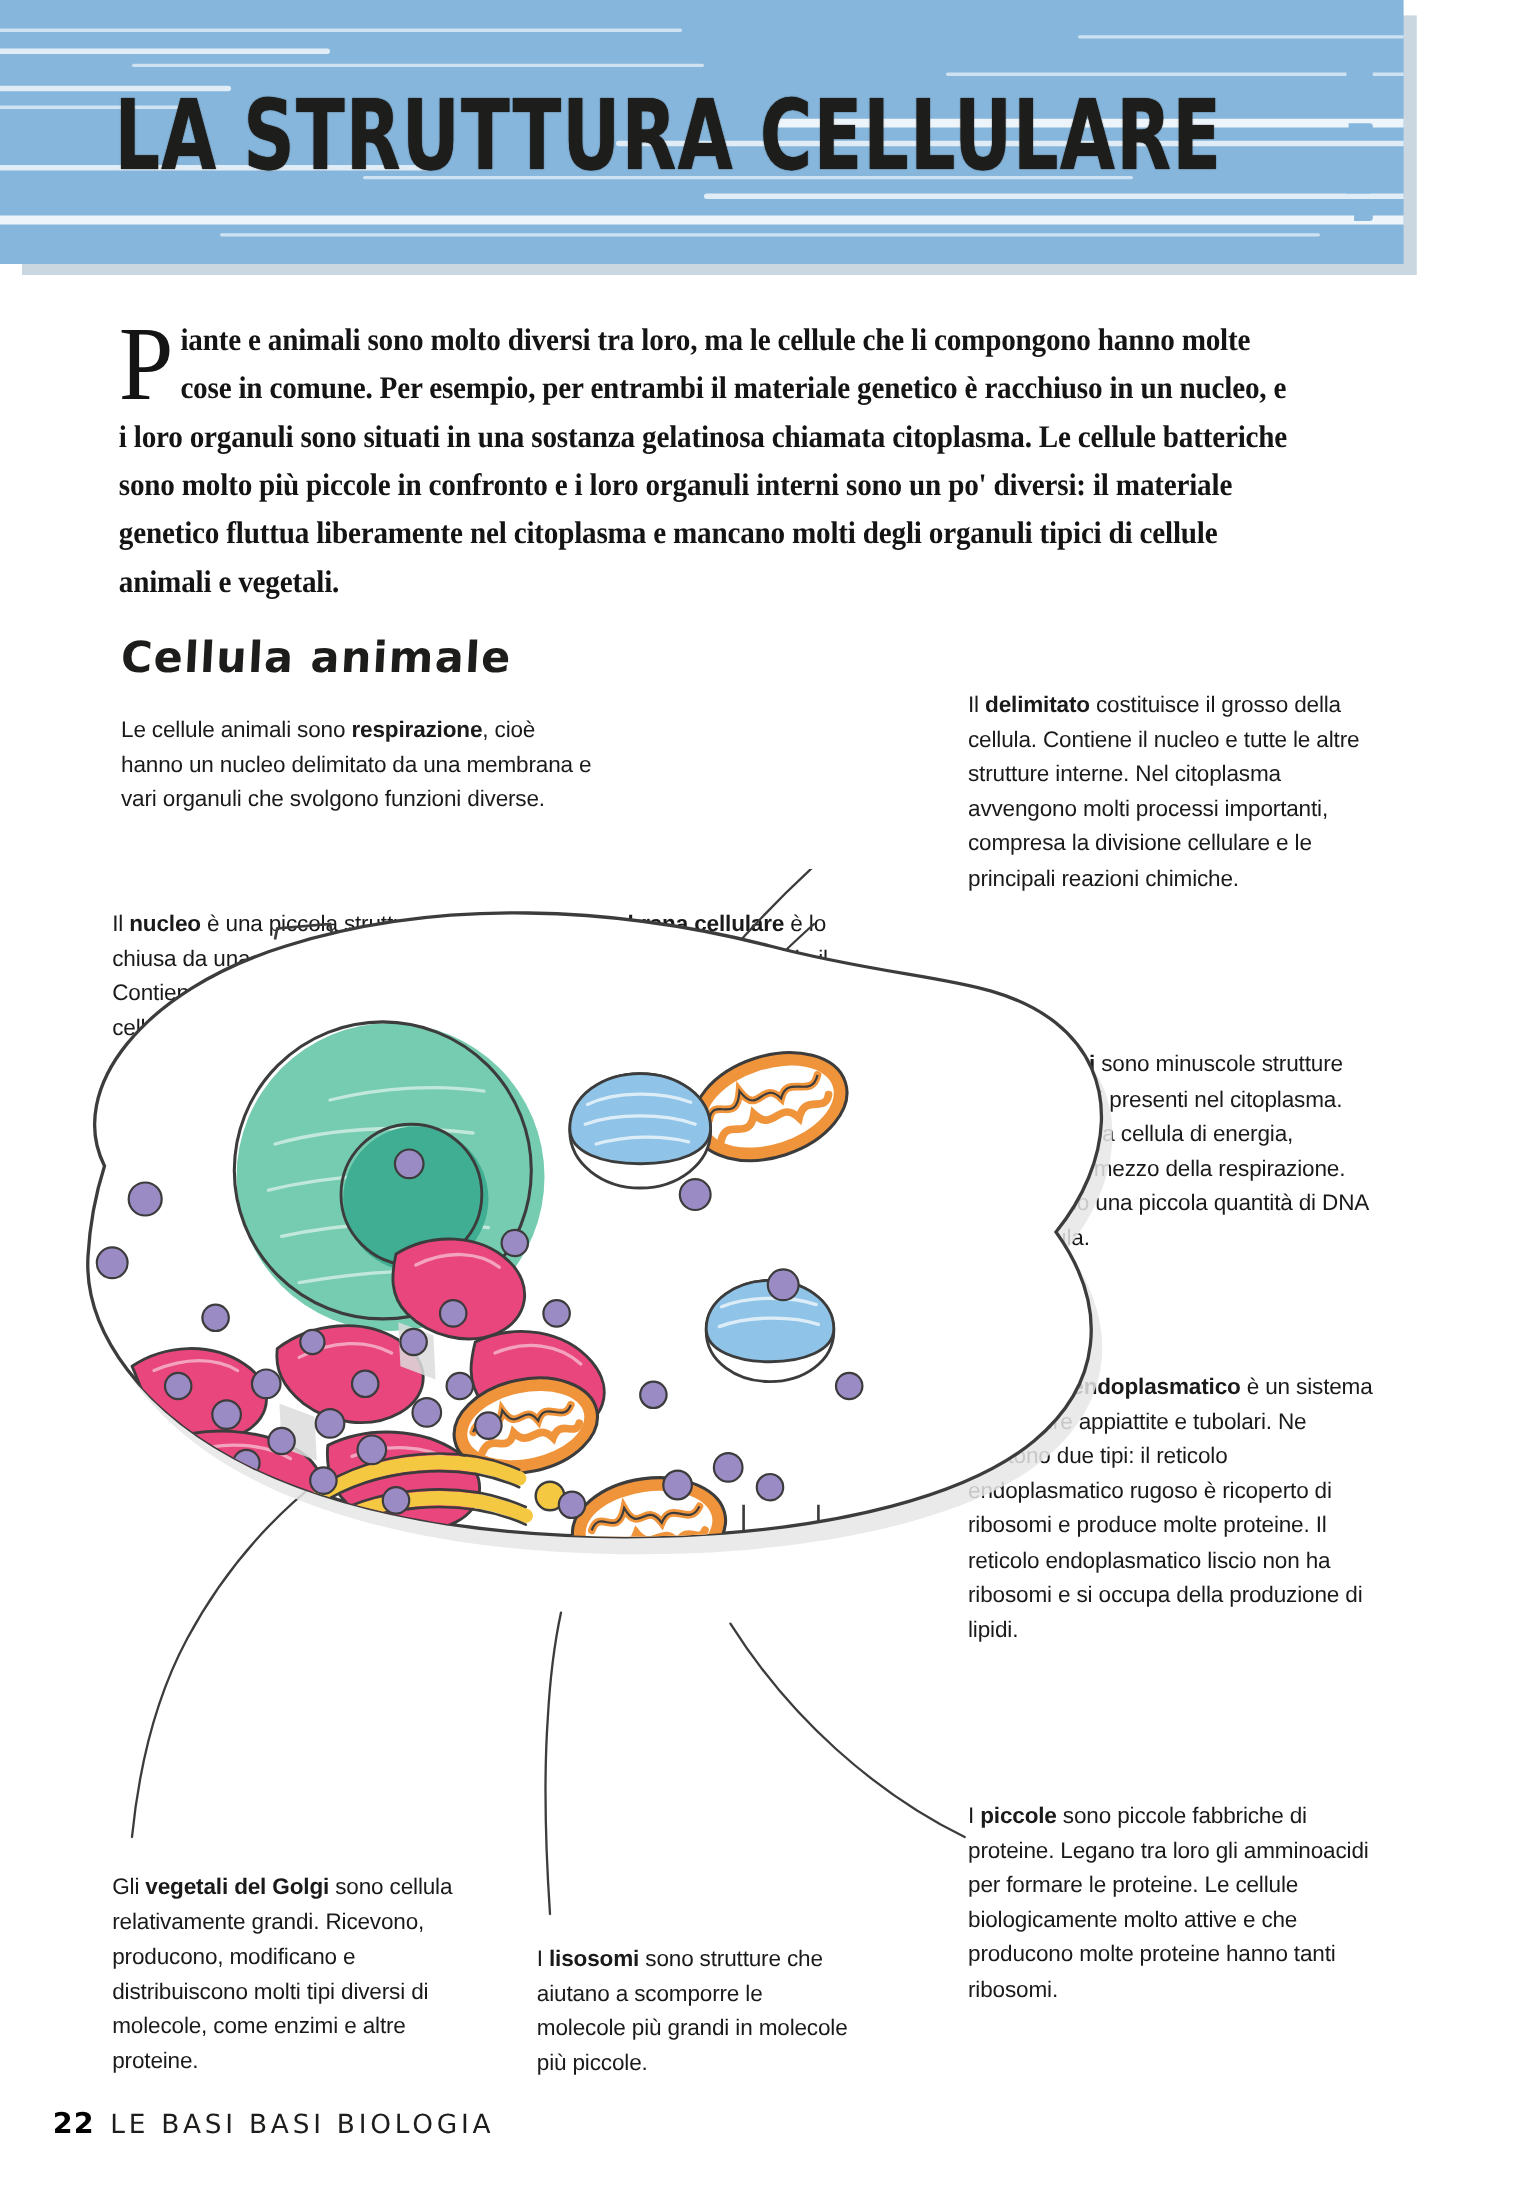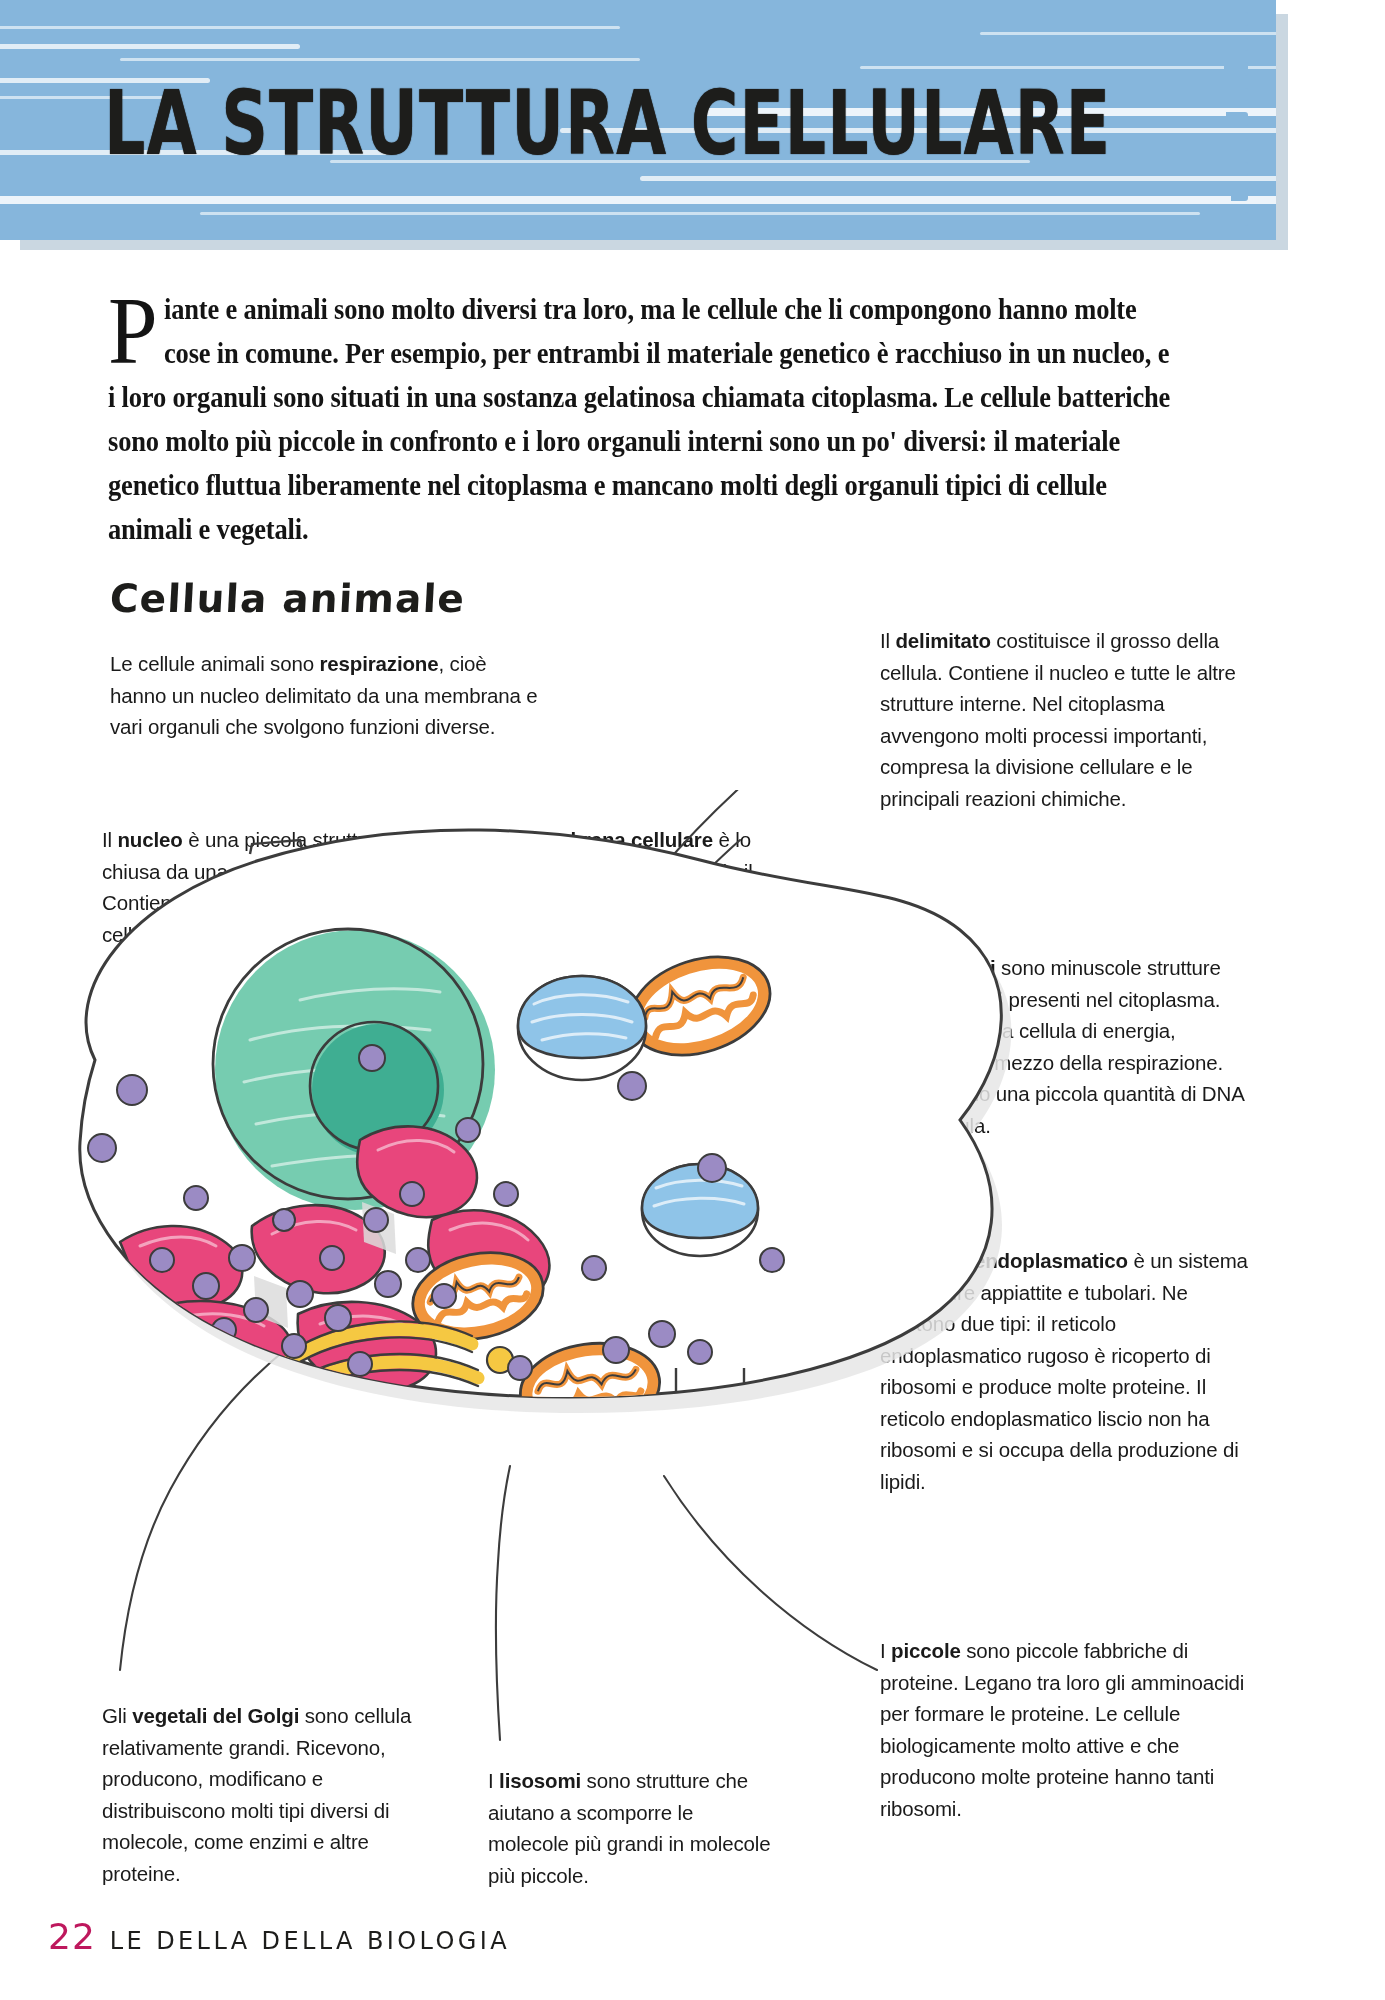--- a/index.html
+++ b/index.html
@@ -71,21 +71,21 @@
     font-size:20.5px;line-height:31.5px;
     color:#1a1a1a;
     letter-spacing:-.15px;
   }
   .callout b{font-weight:700;}
 
   
   #footer{position:absolute;left:48px;top:1916px;display:flex;align-items:baseline;gap:14px;}
   #footer-num{
     font-family:"DejaVu Sans", sans-serif;
-    font-size:36px;font-weight:400;color:#be185d;letter-spacing:1px;
+    font-size:26px;font-weight:700;color:#000000;letter-spacing:1px;
   }
   #footer-text{
     font-family:"DejaVu Sans", sans-serif;
     font-size:24px;font-weight:400;color:#1d1d1b;
     letter-spacing:3.4px;
   }
 
   
   #diagram{position:absolute;left:0px;top:790px;width:880px;height:720px;}
   #diagram svg{display:block;}
@@ -369,14 +369,14 @@
       </g>
 
       <path d="M676,578 L676,608 L744,608 L744,578" fill="none" stroke="#3c3c3c" stroke-width="2.4"></path>
     </g>
   </g>
 </svg>
 </div>
 
 <div id="footer">
   <span id="footer-num">22</span>
-  <span id="footer-text">LE DELLA DELLA BIOLOGIA</span>
+  <span id="footer-text">LE BASI BASI BIOLOGIA</span>
 </div>
 
 </body></html>

